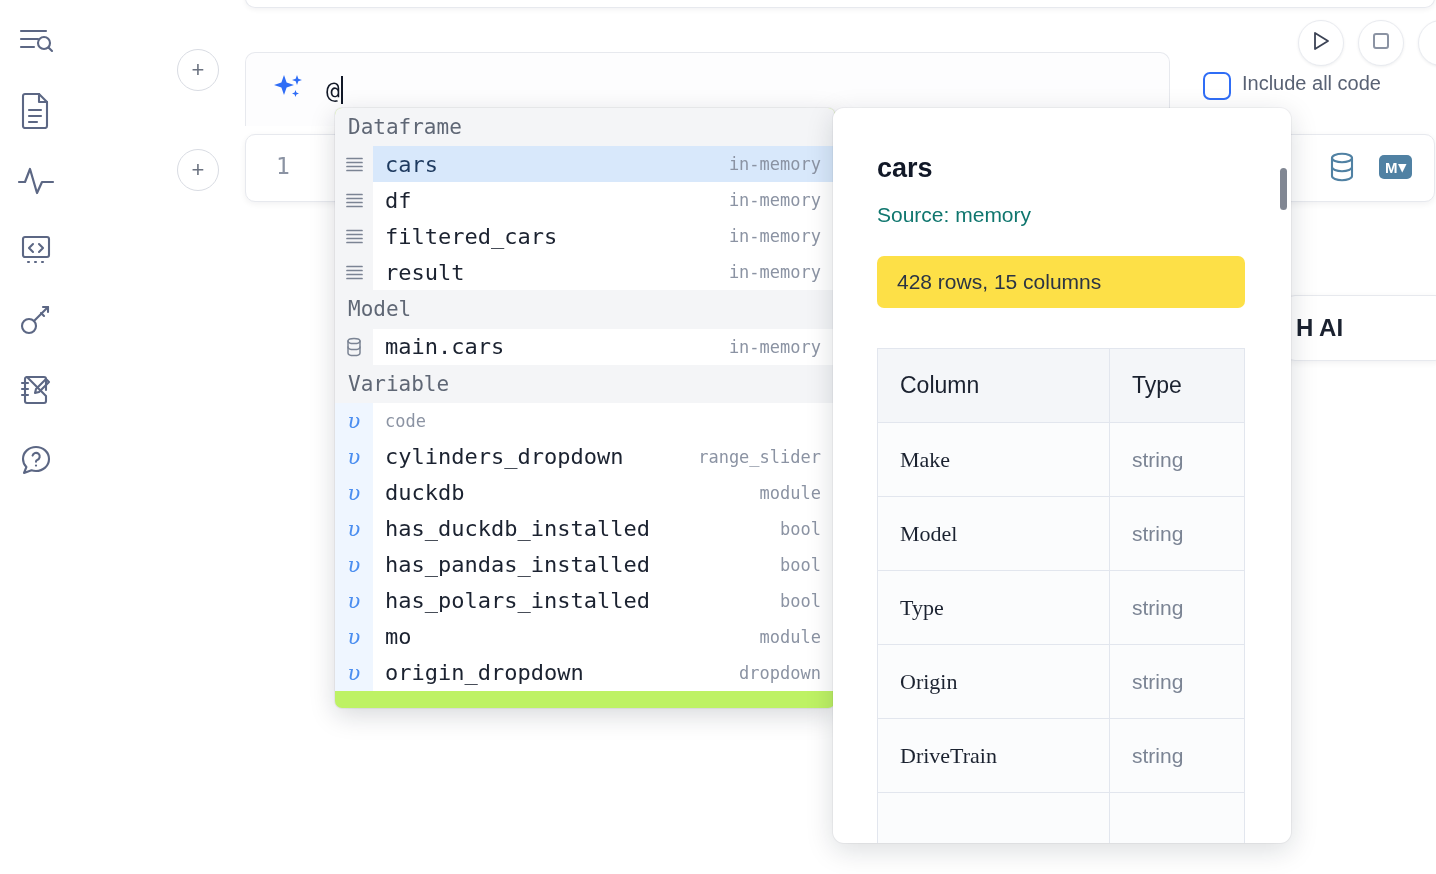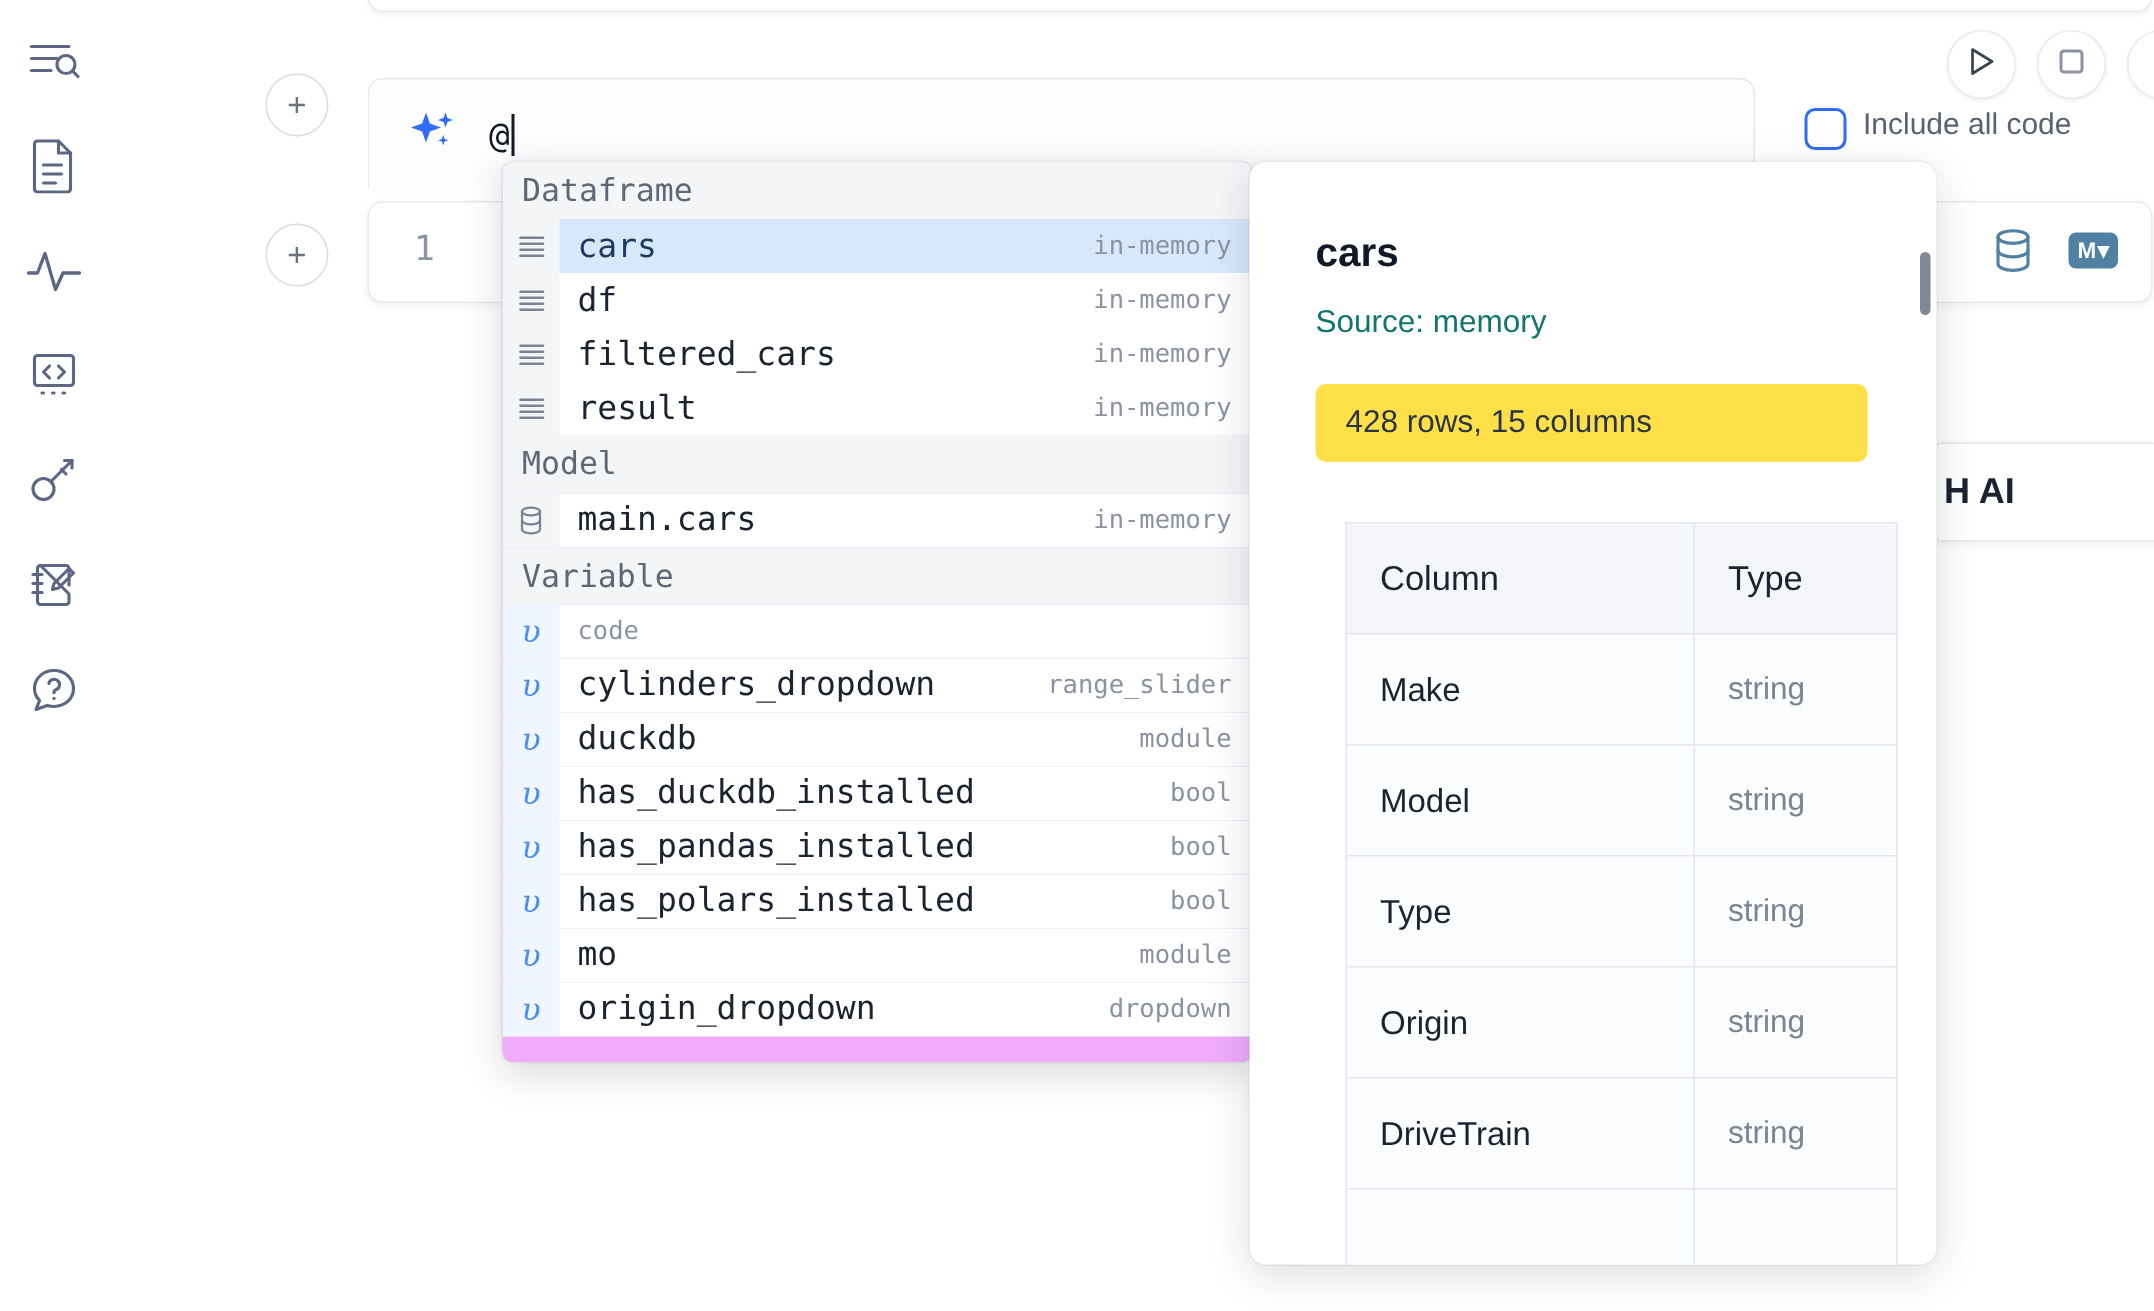--- a/index.html
+++ b/index.html
@@ -105,21 +105,21 @@
     position: absolute; left: 1285px; top: 295px; width: 160px; height: 66px;
     background: #ffffff; border: 1px solid #e7e9ee; border-radius: 10px;
     display: flex; align-items: center; justify-content: flex-start;
     padding-left: 10px; box-shadow: 0 2px 6px rgba(16,24,40,.06);
     font-size: 24px; font-weight: bold; color: #1b2230; overflow: hidden;
   }
 
   
   .ac {
     position: absolute; left: 335px; top: 108px; width: 500px; height: 600px;
-    background: #f0abfc; border-radius: 7px; overflow: hidden;
+    background: #bef264; border-radius: 7px; overflow: hidden;
     box-shadow: 0 7px 26px rgba(16,24,40,.17), 0 0 0 1px rgba(16,24,40,.05);
     font-family: "DejaVu Sans Mono", monospace;
   }
   .ac-head {
     background: #f4f5f7; color: #5f6775; font-size: 21px;
     padding: 6px 0 6px 13px; line-height: 1.25;
   }
   .ac-row {
     display: flex; align-items: center; height: 36px;
     background: #ffffff; cursor: pointer; overflow: hidden;
@@ -152,30 +152,30 @@
   .d-title { position: absolute; left: 44px; top: 45px; font-size: 27px;
              font-weight: bold; color: #111827; }
   .d-src { position: absolute; left: 44px; top: 95px; font-size: 21px; color: #0f766e; }
   .d-pill {
     position: absolute; left: 44px; top: 148px; width: 368px; height: 52px;
     background: #fde047; border-radius: 7px; display: flex; align-items: center;
     padding-left: 20px; font-size: 21px; color: #2b3444;
   }
   .d-table {
     position: absolute; left: 44px; top: 240px; width: 368px;
-    border-collapse: collapse; table-layout: fixed; margin-left: 20px;
+    border-collapse: collapse; table-layout: fixed;
   }
   .d-table th, .d-table td {
     border: 1px solid #e2e6ee; padding: 0 22px; height: 74px; text-align: left;
   }
   .d-table th { background: #f4f6f9; font-weight: normal; }
   .d-table td { background: #fbfcfd; }
   .th-col, .td-col { width: 232px; }
   .d-th-txt { font-size: 23px; color: #1b2230; }
-  .d-col-txt { font-family: Liberation Sans, sans-serif; font-size: 22px; color: #1b2230; }
+  .d-col-txt { font-family: Liberation Serif, serif; font-size: 22px; color: #1b2230; }
   .d-type-txt { font-size: 21px; color: #7b8494; }
   .d-scroll {
     position: absolute; right: 4px; top: 60px; width: 7px; height: 42px;
     background: #6b7280; border-radius: 4px; opacity: .85; cursor: pointer;
   }
 </style>
 </head>
 <body>
 
 <div id="root">

